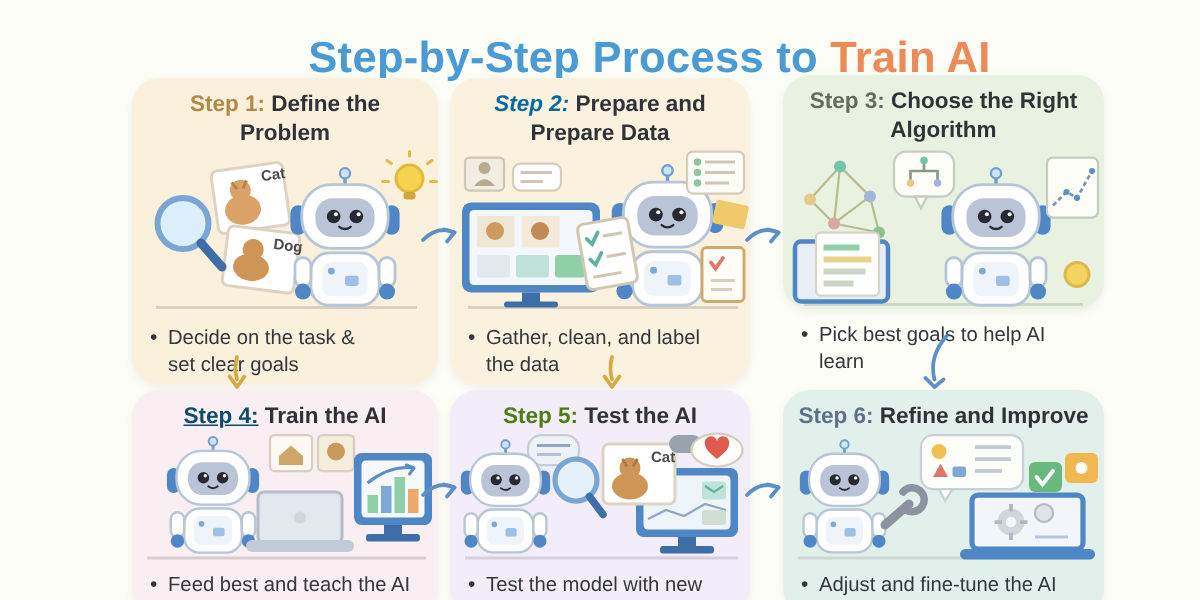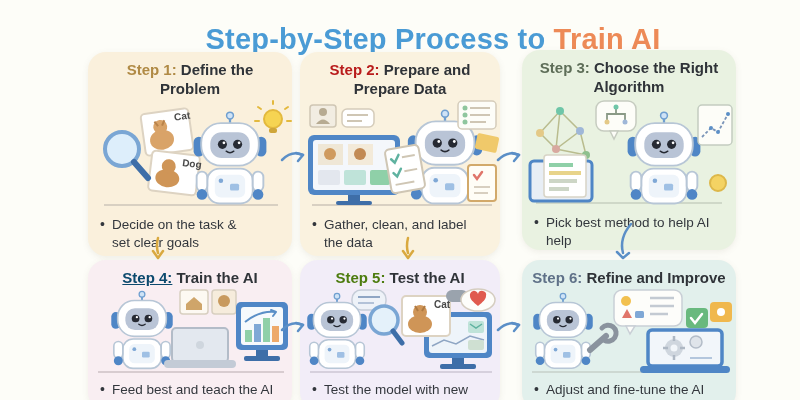--- a/index.html
+++ b/index.html
@@ -26,21 +26,21 @@
   .bullet{
     font-size:13.5px;color:#33373d;line-height:1.35;
     padding:5px 14px 10px 24px;position:relative;
   }
   .bullet::before{content:"•";position:absolute;left:12px;top:4px;font-size:14px;color:#33373d;}
   .b1 .bullet span{display:inline-block;max-width:142px;}
   .b2 .bullet span{display:inline-block;max-width:172px;}
   .b3 .bullet span{display:inline-block;max-width:178px;}
   .card1{left:88px;top:52px;width:204px;height:204px;}
   .card2{left:300px;top:52px;width:200px;height:204px;}
-  .card3{left:522px;top:50px;width:214px;height:200px;}
+  .card3{left:522px;top:50px;width:214px;height:156px;}
   .card4{left:88px;top:260px;width:204px;height:150px;}
   .card5{left:300px;top:260px;width:200px;height:150px;}
   .card6{left:522px;top:260px;width:214px;height:150px;}
   .arrow{position:absolute;}
   svg text{font-family:"Liberation Sans",sans-serif;font-weight:bold;}
 </style>
 </head>
 <body>
 
 <svg width="0" height="0" style="position:absolute" aria-hidden="true">
@@ -96,21 +96,21 @@
       <rect x="181" y="29" width="8" height="5" rx="2" fill="#cfa63a"></rect>
       <path d="M185 5 v-3 M173 10 l-3 -2 M197 10 l3 -2 M171 22 h-4 M199 22 h4" stroke="#e3b93e" stroke-width="2" stroke-linecap="round"></path>
     </g>
   </svg>
   <div class="b1">
       <div class="bullet"><span>Decide on the task &amp; set clear goals</span></div>
     </div>
 </div>
 
 <div class="card card2" style="background-color: rgb(250, 242, 223);">
-  <h3><span class="step-label" style="color: #b91c1c;">Step 2:</span> <span>Prepare and Prepare Data</span></h3>
+  <h3><span class="step-label" style="color: #0369a1; font-style: italic;">Step 2:</span> <span>Prepare and Prepare Data</span></h3>
   <svg class="illus" viewBox="0 0 200 112">
     <line x1="12" y1="106" x2="192" y2="106" stroke="#d8d0c2" stroke-width="2"></line>
     <g>
       <rect x="10" y="6" width="26" height="22" rx="3" fill="#f2ede2" stroke="#cfc6b4" stroke-width="1.5"></rect>
       <circle cx="23" cy="13" r="4" fill="#b7ab92"></circle>
       <path d="M16 25 Q23 16 30 25 Z" fill="#b7ab92"></path>
     </g>
     <g>
       <rect x="42" y="10" width="32" height="18" rx="5" fill="#ffffff" stroke="#d5ccba" stroke-width="1.5"></rect>
       <line x1="47" y1="16" x2="68" y2="16" stroke="#cfc6b4" stroke-width="2"></line>
@@ -192,21 +192,21 @@
     <g>
       <rect x="176" y="8" width="34" height="40" rx="4" fill="#fdfdf8" stroke="#c3ccc0" stroke-width="1.5"></rect>
       <path d="M180 40 L189 31 L196 35 L206 17" stroke="#7a94b8" stroke-width="1.8" fill="none" stroke-dasharray="3 2"></path>
       <circle cx="189" cy="31" r="2" fill="#5b8fc7"></circle>
       <circle cx="196" cy="35" r="2" fill="#5b8fc7"></circle>
       <circle cx="206" cy="17" r="2" fill="#5b8fc7"></circle>
     </g>
     <circle cx="196" cy="86" r="8" fill="#f4d363" stroke="#ddb84a" stroke-width="2"></circle>
   </svg>
   <div class="b3">
-      <div class="bullet"><span>Pick best method to help AI help</span></div>
+      <div class="bullet"><span>Pick best goals to help AI learn</span></div>
     </div>
 </div>
 
 <div class="card card4" style="background-color: rgb(249, 238, 242);">
   <h3><span class="step-label" style="color: #0c4a6e; text-decoration: underline;">Step 4:</span> <span>Train the AI</span></h3>
   <svg class="illus" viewBox="0 0 204 88">
     <line x1="10" y1="84" x2="196" y2="84" stroke="#d8ccd0" stroke-width="2"></line>
     <g>
       <rect x="92" y="2" width="28" height="24" rx="3" fill="#fdf9f2" stroke="#d8cfc0" stroke-width="1.5"></rect>
       <path d="M98 16 l8-7 8 7 v6 h-16 Z" fill="#cfa56a"></path>

